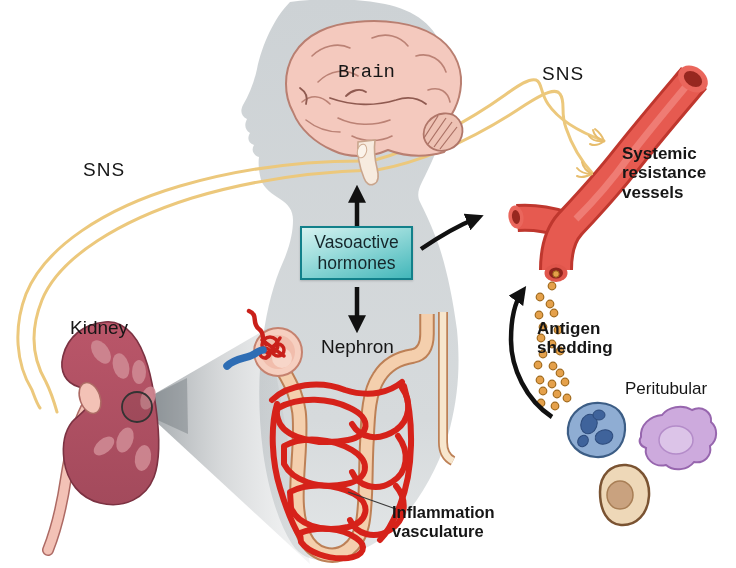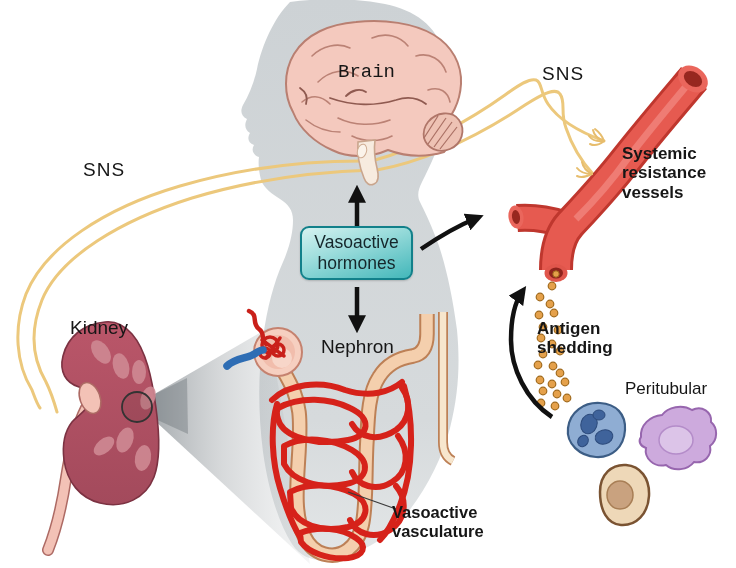--- a/index.html
+++ b/index.html
@@ -5,21 +5,21 @@
   html,body{margin:0;padding:0;background:#fff;}
   #stage{position:relative;width:736px;height:568px;background:#ffffff;overflow:hidden;
          font-family:"Liberation Sans", sans-serif;color:#161616;}
   #stage svg{position:absolute;left:0;top:0;}
   .lbl{position:absolute;white-space:nowrap;color:#161616;line-height:1.14;}
   .lbl.wrap{white-space:normal;text-align:left;font-weight:bold;}
   .big{font-size:19px;}
   .mid{font-size:17px;}
   .hormone-box{
     position:absolute;left:300px;top:226px;width:113px;height:54px;box-sizing:border-box;
-    border:2.5px solid #12808a;border-radius:9px;
+    border:2.5px solid #12808a;border-radius:0;
     background:linear-gradient(160deg,#d6f2f0 0%,#9fdedd 38%,#43b7ba 100%);
     display:flex;align-items:center;justify-content:flex-start;text-align:center;
     font-size:17.5px;color:#15262a;line-height:1.18;padding:0 6px;
     box-shadow:0 1px 2px rgba(0,0,0,0.18);
   }
 </style>
 </head>
 <body>
 
 <div id="stage">
@@ -258,15 +258,15 @@
 <div class="lbl big" style="left:70px;top:300px;margin-top:17px;">Kidney</div>
 <div class="lbl big" style="left:321px;top:336px;text-align:center;">Nephron</div>
 
 <div class="hormone-box">
   <span>Vasoactive hormones</span>
 </div>
 
 <div class="lbl mid wrap" style="left:622px;top:144px;width:104px;">Systemic resistance vessels</div>
 <div class="lbl mid wrap" style="left:537px;top:319px;width:90px;">Antigen shedding</div>
 <div class="lbl mid" style="left:625px;top:379px;">Peritubular</div>
-<div class="lbl wrap" style="left:392px;top:503px;width:102px;font-size:16.5px;">Vasoactive vasculature</div>
+<div class="lbl wrap" style="left:392px;top:503px;width:102px;font-size:16.5px;">Inflammation vasculature</div>
 
 </div>
 
 </body></html>

